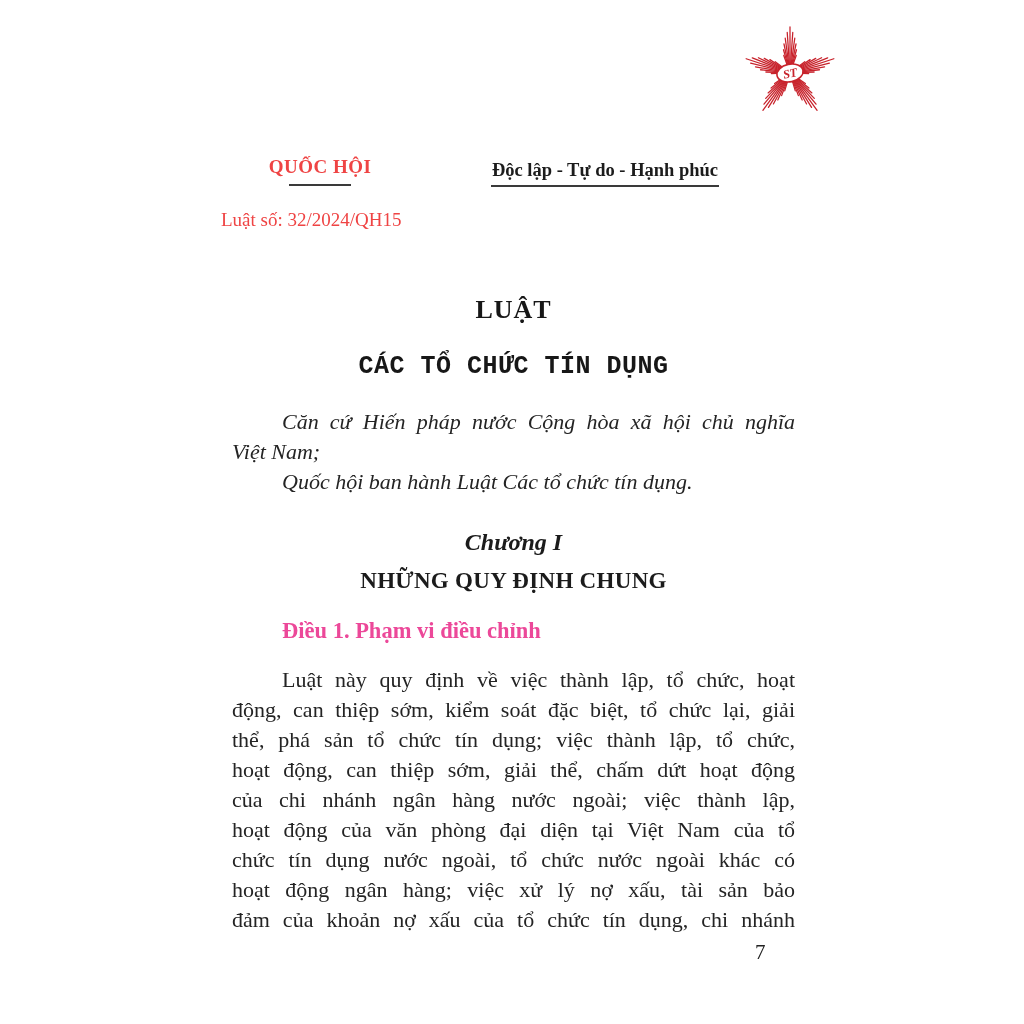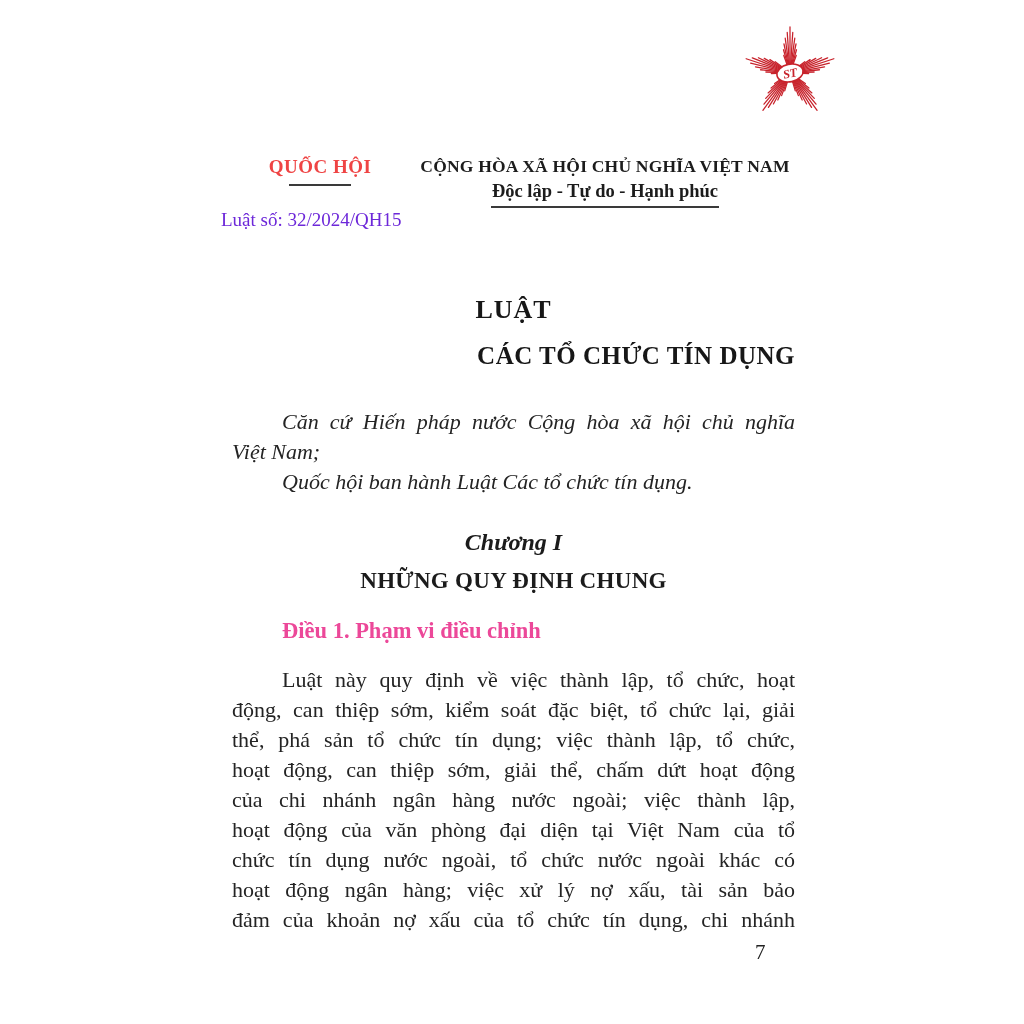--- a/index.html
+++ b/index.html
@@ -19,26 +19,26 @@
   
   #issuer-block { left: 226px; top: 156px; width: 188px; text-align: center; }
   #issuer { font-weight: bold; font-size: 19px; letter-spacing: 0.5px; color: #ef4444; }
   #issuer-rule { width: 62px; height: 2px; background: #3a3a3a; margin: 6px auto 0 auto; }
 
   #motto-block { left: 413px; top: 156px; width: 384px; text-align: center; }
   #motto-line1 { font-weight: bold; font-size: 17.5px; letter-spacing: 0.2px; color: #1c1c1c; white-space: nowrap; }
   #motto-line2 { font-weight: bold; font-size: 18.5px; margin-top: 4px; color: #1c1c1c; text-align: center; }
   #motto-rule { width: 228px; height: 2px; background: #3a3a3a; margin: 4px auto 0 auto; }
 
-  #law-number { left: 221px; top: 209px; font-size: 19px; color: #6d28d9; }
+  #law-number { left: 221px; top: 209px; font-size: 19px; color: #ef4444; }
 
   
   .content-col { left: 232px; width: 563px; }
   #law-title-1 { top: 295px; text-align: center; font-weight: bold; font-size: 26px; letter-spacing: 1px; color: #171717; }
-  #law-title-2 { top: 342px; text-align: right; font-weight: bold; font-size: 25px; letter-spacing: 0.5px; color: #171717; }
+  #law-title-2 { top: 352px; text-align: center; font-weight: bold; font-size: 25px; letter-spacing: 0.5px; color: #171717; font-family: Liberation Mono, monospace; }
 
   
   #preamble { top: 407px; font-style: italic; font-size: 22px; color: #242424; }
   .pre-line { height: 30px; line-height: 30px; white-space: nowrap; }
   .just { text-align: justify; text-align-last: justify; white-space: normal; }
   .indent { padding-left: 50px; }
 
   
   #chapter-label { top: 529px; text-align: center; font-weight: bold; font-style: italic; font-size: 24px; color: #1b1b1b; }
   #chapter-title { top: 568px; text-align: center; font-weight: bold; font-size: 23px; letter-spacing: 0.3px; color: #1b1b1b; }
@@ -115,21 +115,20 @@
   <ellipse cx="50" cy="52" rx="13.5" ry="9" fill="#ffffff" stroke-width="1.6" transform="rotate(-12 50 52)" stroke="#c8232c"></ellipse>
   <text x="50" y="56.5" text-anchor="middle" font-size="12.5" font-weight="bold" font-style="italic" font-family="Liberation Serif, DejaVu Serif, serif" transform="rotate(-12 50 52)" fill="#c8232c">ST</text>
 </svg>
 
 <div id="issuer-block" class="abs">
   <div id="issuer">QUỐC HỘI</div>
   <div id="issuer-rule"></div>
 </div>
 
 <div id="motto-block" class="abs">
-  <div id="motto-line1">CỘNG HÒA XÃ HỘI CHỦ NGHĨA VIỆT NAM</div>
   <div id="motto-line2">Độc lập - Tự do - Hạnh phúc</div>
   <div id="motto-rule"></div>
 </div>
 
 <div id="law-number" class="abs">Luật số: 32/2024/QH15</div>
 
 <div id="law-title-1" class="abs content-col">LUẬT</div>
 <div id="law-title-2" class="abs content-col">CÁC TỔ CHỨC TÍN DỤNG</div>
 
 <div id="preamble" class="abs content-col">

